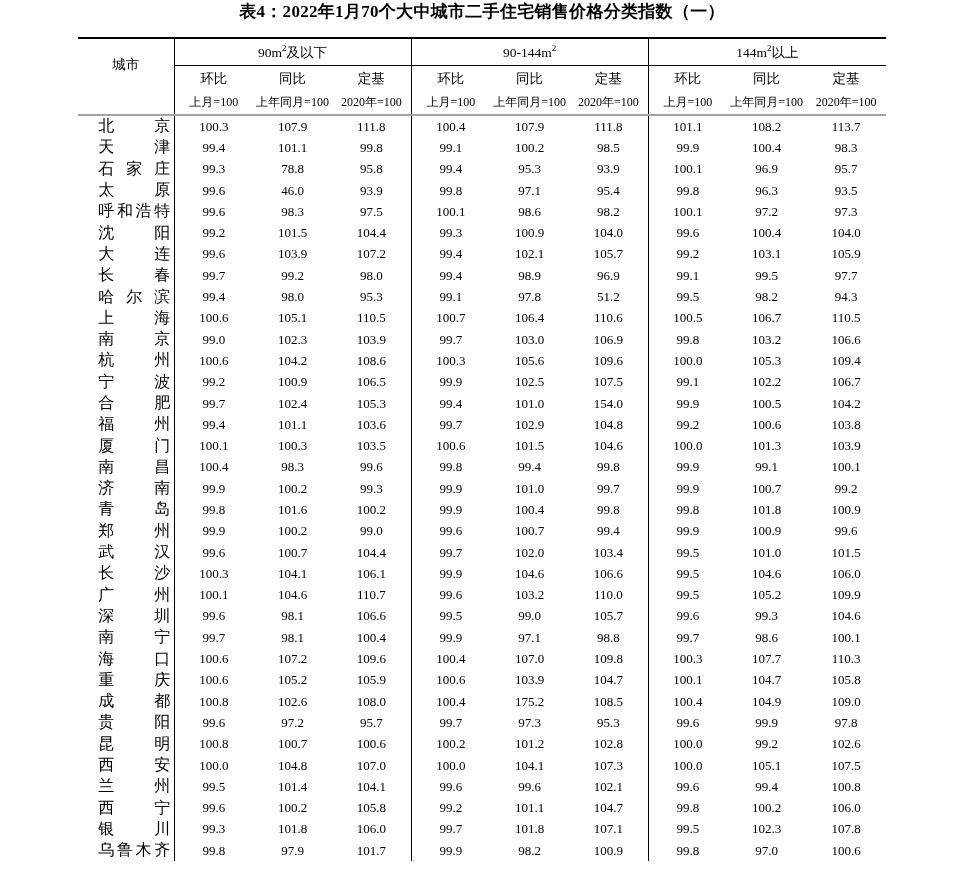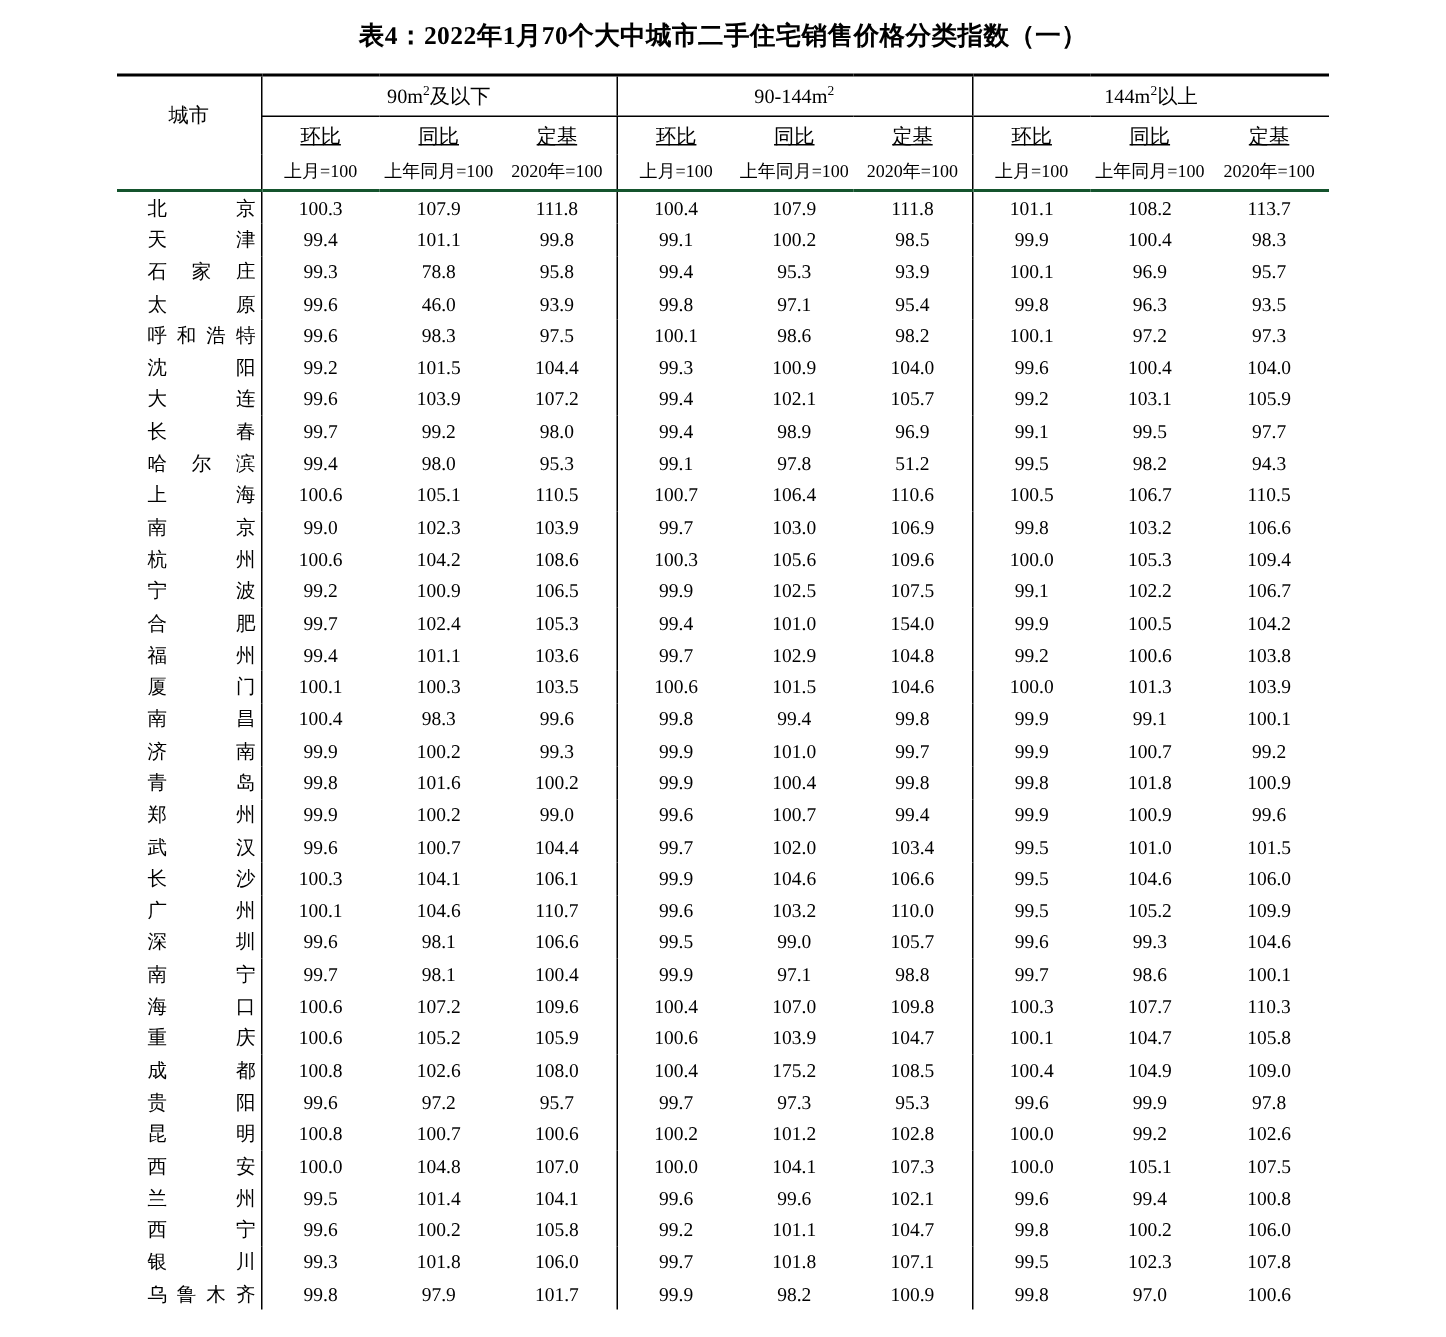--- a/index.html
+++ b/index.html
@@ -17,21 +17,20 @@
   .page {
     width: 964px;
     height: 891px;
     position: relative;
     box-sizing: border-box;
   }
   .title {
     text-align: center;
     font-size: 17px;
     font-weight: bold;
-    padding-top: 12px;
     padding-bottom: 14px;
     letter-spacing: 0.3px;
   }
   .table-wrap {
     padding: 0 78px 0 78px;
   }
   table.idx {
     border-collapse: collapse;
     width: 808px;
     table-layout: fixed;
@@ -48,46 +47,45 @@
   .rule-top td {
     border-top: 2px solid #000;
   }
   .hdr-group td {
     height: 26px;
     font-size: 13.5px;
   }
   .hdr-sub td {
     height: 25px;
     font-size: 13.5px;
-    text-decoration: underline;
   }
   .hdr-base td {
     height: 23px;
     font-size: 12px;
   }
   .grp-line {
     border-bottom: 1px solid #000;
   }
   .below-head td {
-    border-bottom: 2px solid #14532d;
+    border-bottom: 2px solid #a3a3a3;
   }
   .vsep {
     border-left: 1px solid #000;
   }
   .city-cell {
     width: 96px;
     text-align: center;
     font-family: Liberation Serif, serif;
   }
   .city-name {
     display: inline-block;
     width: 72px;
     text-align: justify;
     text-align-last: justify;
-    font-size: 13px;
+    font-size: 16px;
     margin-left: 17px;
   }
   .num {
     width: 89px;
     font-size: 13px;
     font-family: "Liberation Serif", "DejaVu Serif", serif;
   }
   tbody tr td {
     height: 21.3px;
   }

